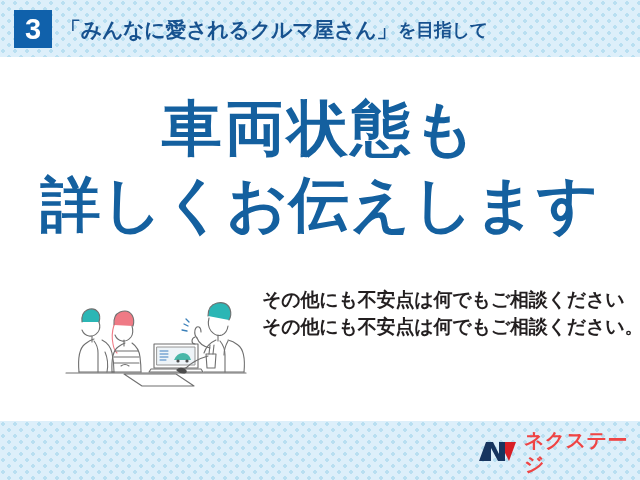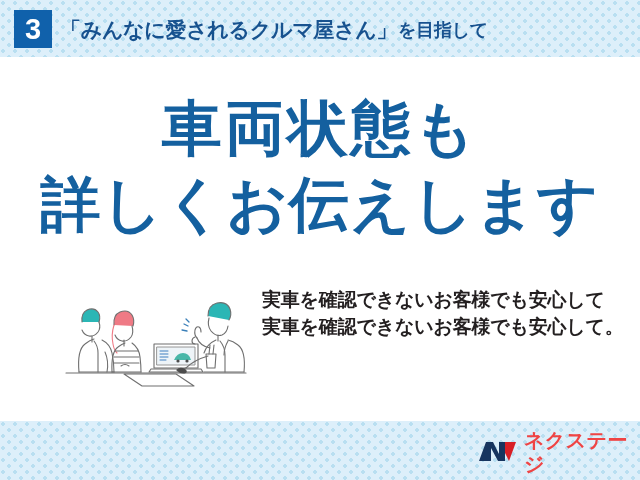--- a/index.html
+++ b/index.html
@@ -227,22 +227,22 @@
         <path d="M128 90 q-5 1 -8 3"></path>
 
         <path d="M126 46 l4 2 M128 41 l3 3 M124 52 l5 1" stroke="#3a7fb8" stroke-width="1.3"></path>
 
         <path d="M118 92 q4 -4 9 -1 q3 2 1 4 q-5 2 -10 -3 z" fill="#4c4c4c" stroke="none"></path>
       </g>
     </svg>
   </div>
 
   <div id="body-copy">
-    <div>実車を確認できないお客様でも安心して</div>
-    <div>実車を確認できないお客様でも安心して。</div>
+    <div>その他にも不安点は何でもご相談ください</div>
+    <div>その他にも不安点は何でもご相談ください。</div>
   </div>
 
   <div id="footer-band" class="dot-band"></div>
 
   <div id="logo">
     <svg id="logo-mark" viewBox="0 0 40 24" xmlns="http://www.w3.org/2000/svg">
       <path d="M1 21 L8 2 L15 2 L21 14 L21 2 L27 2 L27 21 L20 21 L13 8 L13 21 Z" fill="#17355f"></path>
       <path d="M27 2 L38 2 L31 21 L27 13 Z" fill="#d81f26"></path>
     </svg>
     <span id="logo-text">ネクステージ</span>

